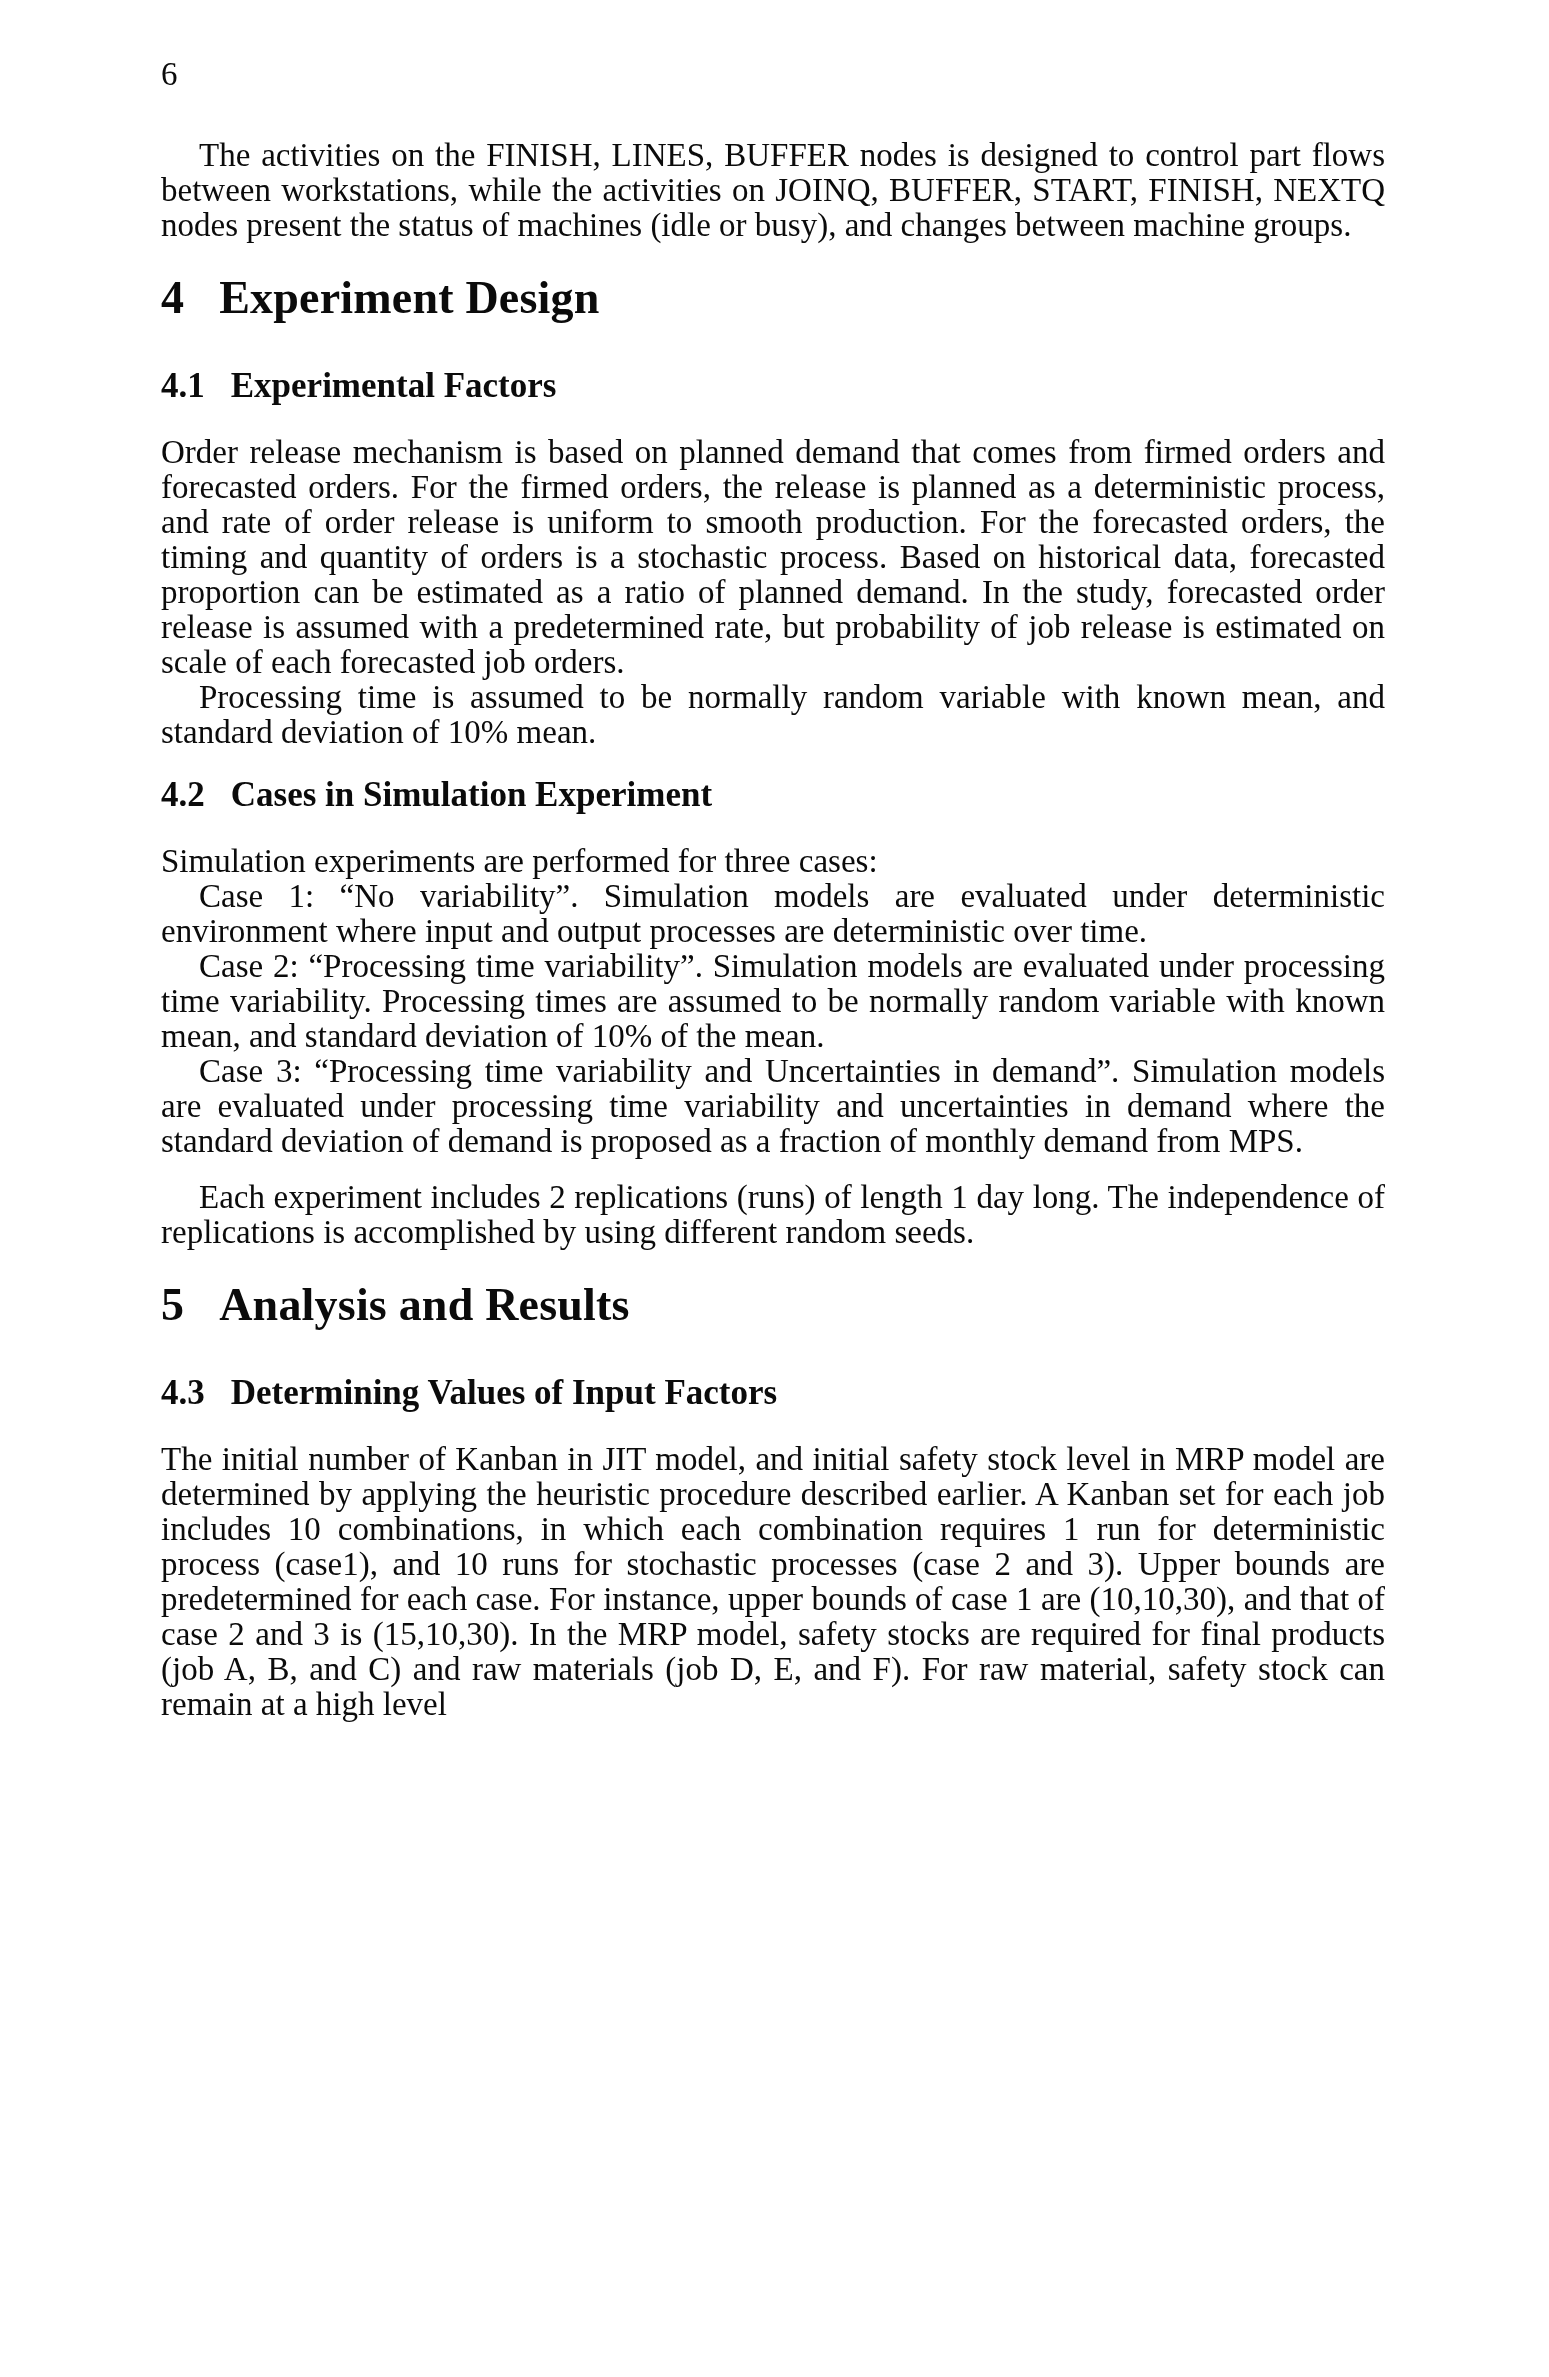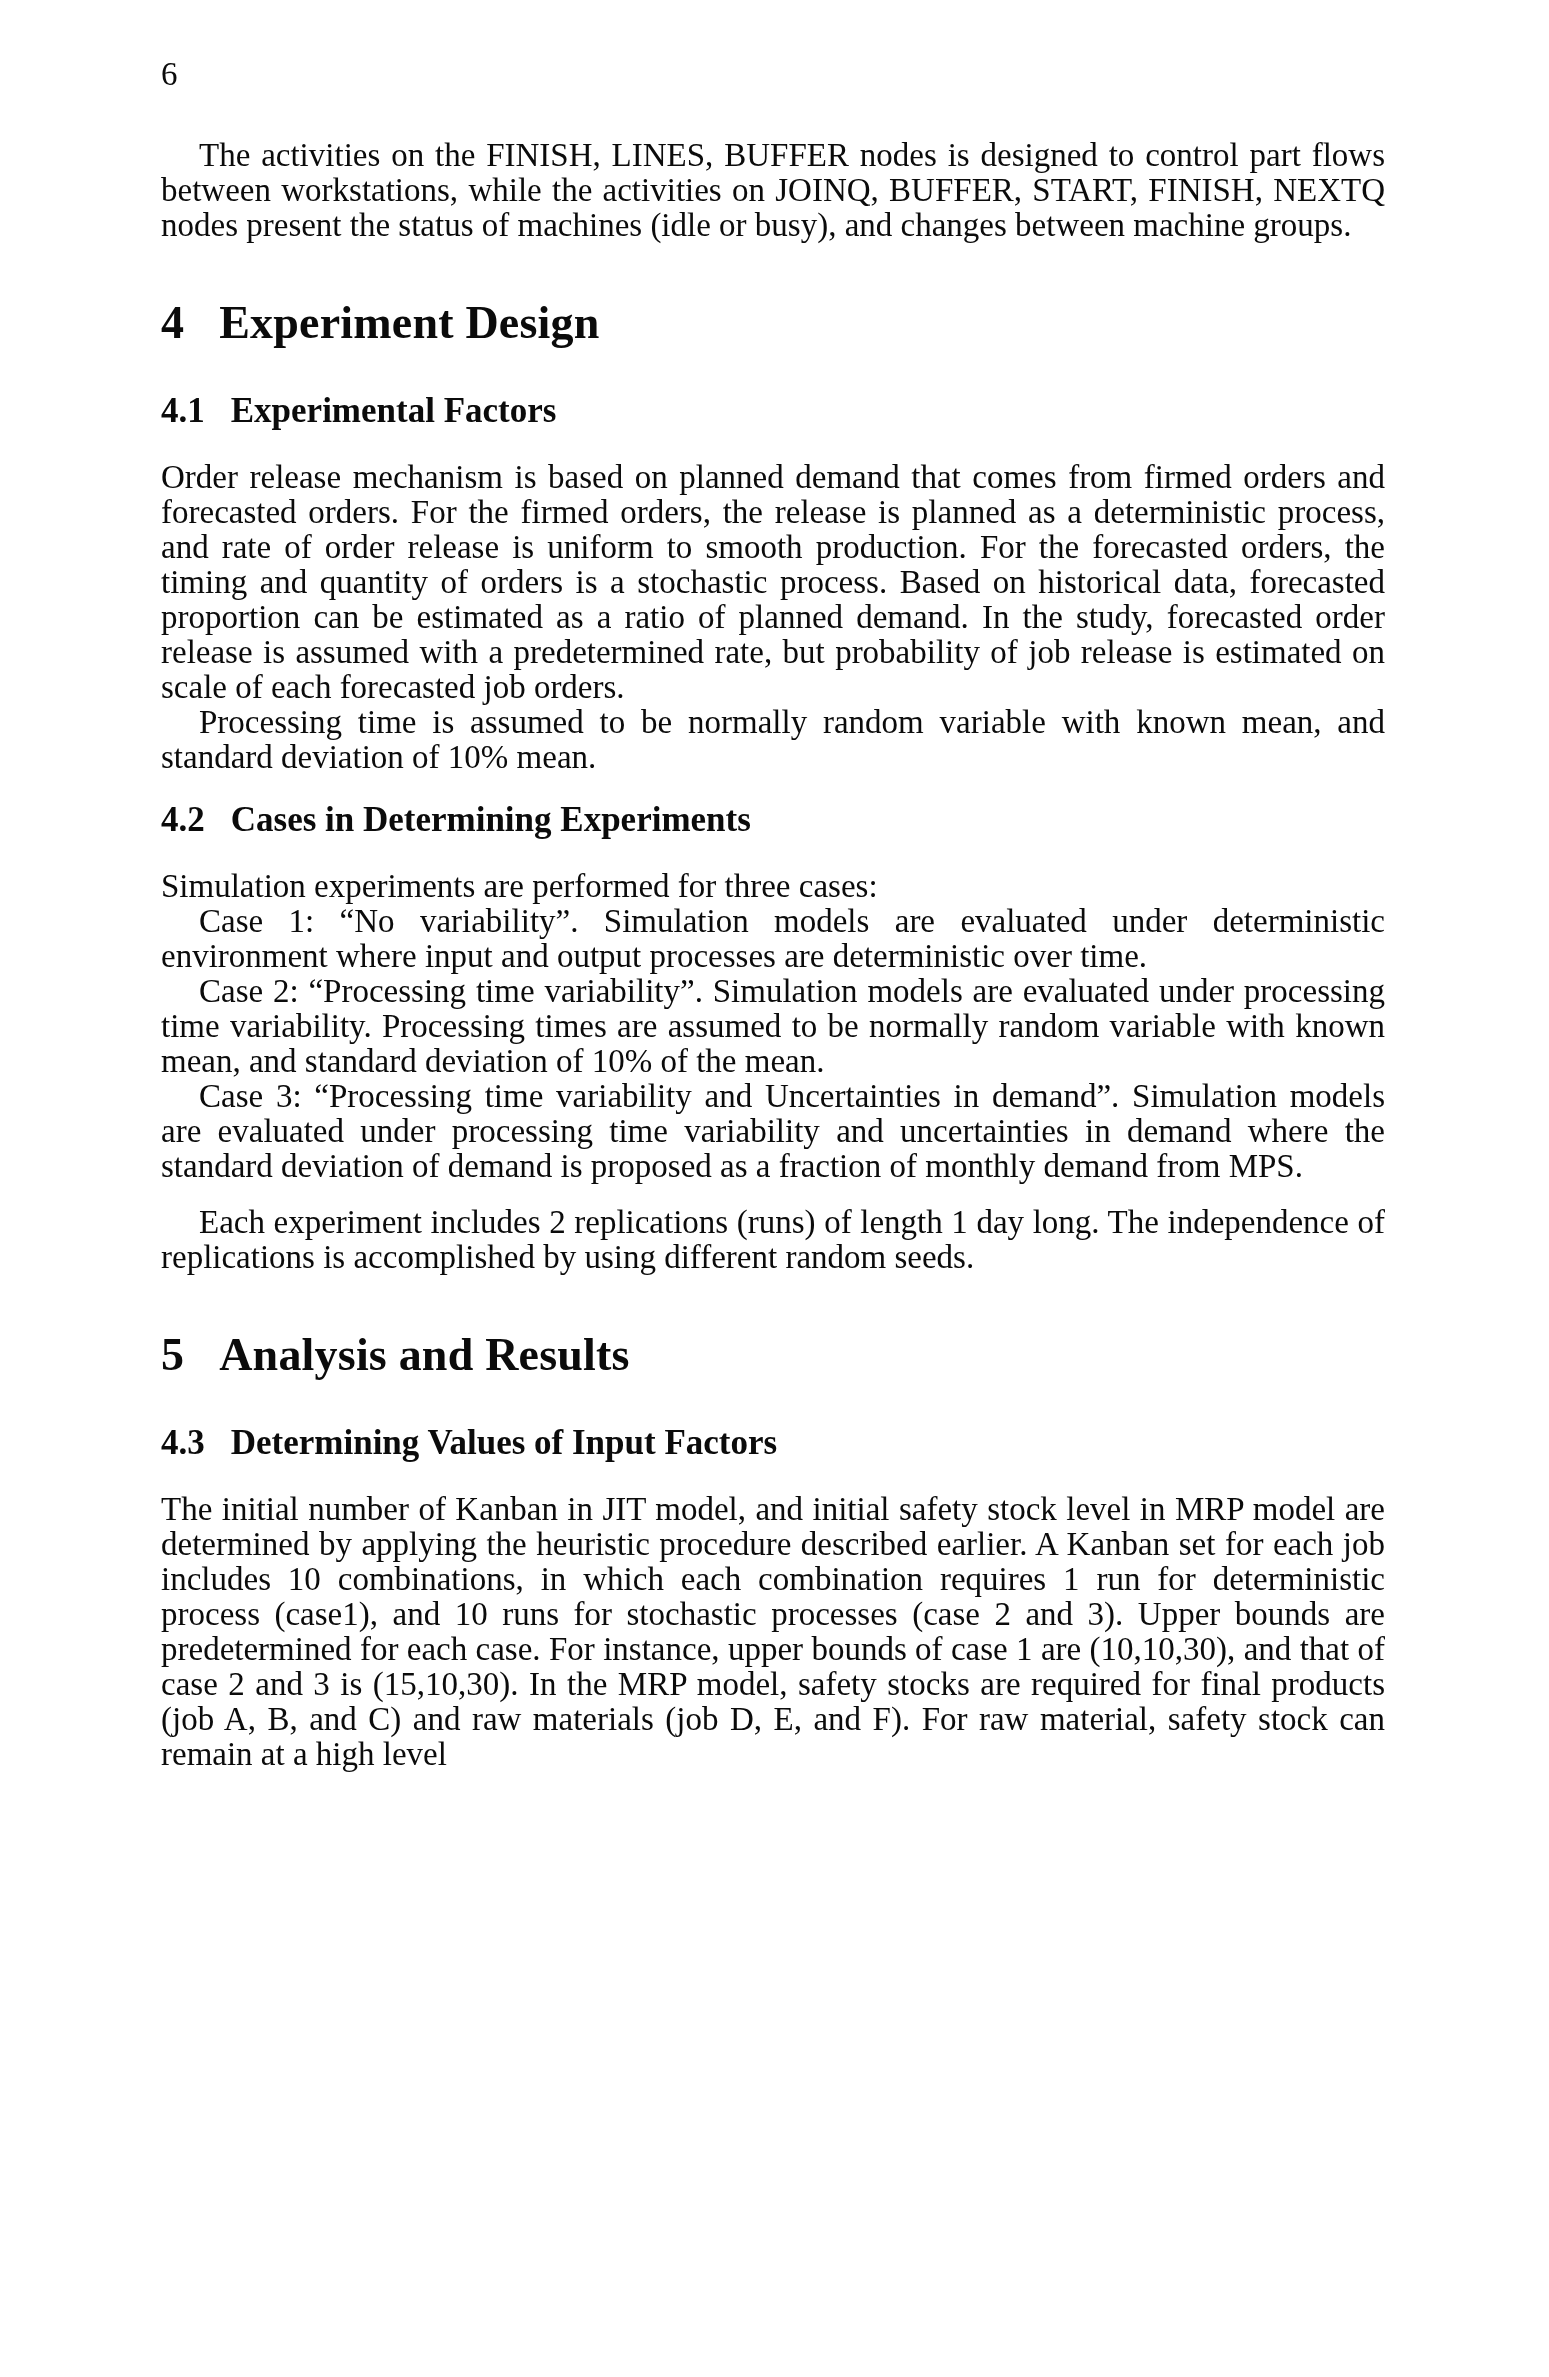--- a/index.html
+++ b/index.html
@@ -29,21 +29,21 @@
     line-height: 35px;
     text-align: justify;
     text-justify: inter-word;
   }
   .para.indent { text-indent: 38px; }
   .para.gap-before { margin-top: 21px; }
   h1.sec {
     font-size: 46px;
     line-height: 50px;
     font-weight: bold;
-    margin-top: 55px;
+    margin-top: 30px;
     margin-bottom: 43px;
     letter-spacing: 0.2px;
   }
   h1.sec .num { margin-right: 35px; }
   h2.subsec {
     font-size: 35px;
     line-height: 40px;
     font-weight: bold;
     margin-top: 25px;
     margin-bottom: 29px;
@@ -67,21 +67,21 @@
     </h1>
 
     <h2 class="subsec">
       <span class="num">4.1</span><span class="title">Experimental Factors</span>
     </h2>
 
     <p class="para">Order release mechanism is based on planned demand that comes from firmed orders and forecasted orders. For the firmed orders, the release is planned as a deterministic process, and rate of order release is uniform to smooth production. For the forecasted orders, the timing and quantity of orders is a stochastic process. Based on historical data, forecasted proportion can be estimated as a ratio of planned demand. In the study, forecasted order release is assumed with a predetermined rate, but probability of job release is estimated on scale of each forecasted job orders.</p>
     <p class="para indent">Processing time is assumed to be normally random variable with known mean, and standard deviation of 10% mean.</p>
 
     <h2 class="subsec">
-      <span class="num">4.2</span><span class="title">Cases in Determining Experiments</span>
+      <span class="num">4.2</span><span class="title">Cases in Simulation Experiment</span>
     </h2>
 
     <p class="para">Simulation experiments are performed for three cases:</p>
     <p class="para indent">Case 1: “No variability”. Simulation models are evaluated under deterministic environment where input and output processes are deterministic over time.</p>
     <p class="para indent">Case 2: “Processing time variability”. Simulation models are evaluated under processing time variability. Processing times are assumed to be normally random variable with known mean, and standard deviation of 10% of the mean.</p>
     <p class="para indent">Case 3: “Processing time variability and Uncertainties in demand”. Simulation models are evaluated under processing time variability and uncertainties in demand where the standard deviation of demand is proposed as a fraction of monthly demand from MPS.</p>
     <p class="para indent gap-before">Each experiment includes 2 replications (runs) of length 1 day long. The independence of replications is accomplished by using different random seeds.</p>
 
     <h1 class="sec">
       <span class="num">5</span><span class="title">Analysis and Results</span>

